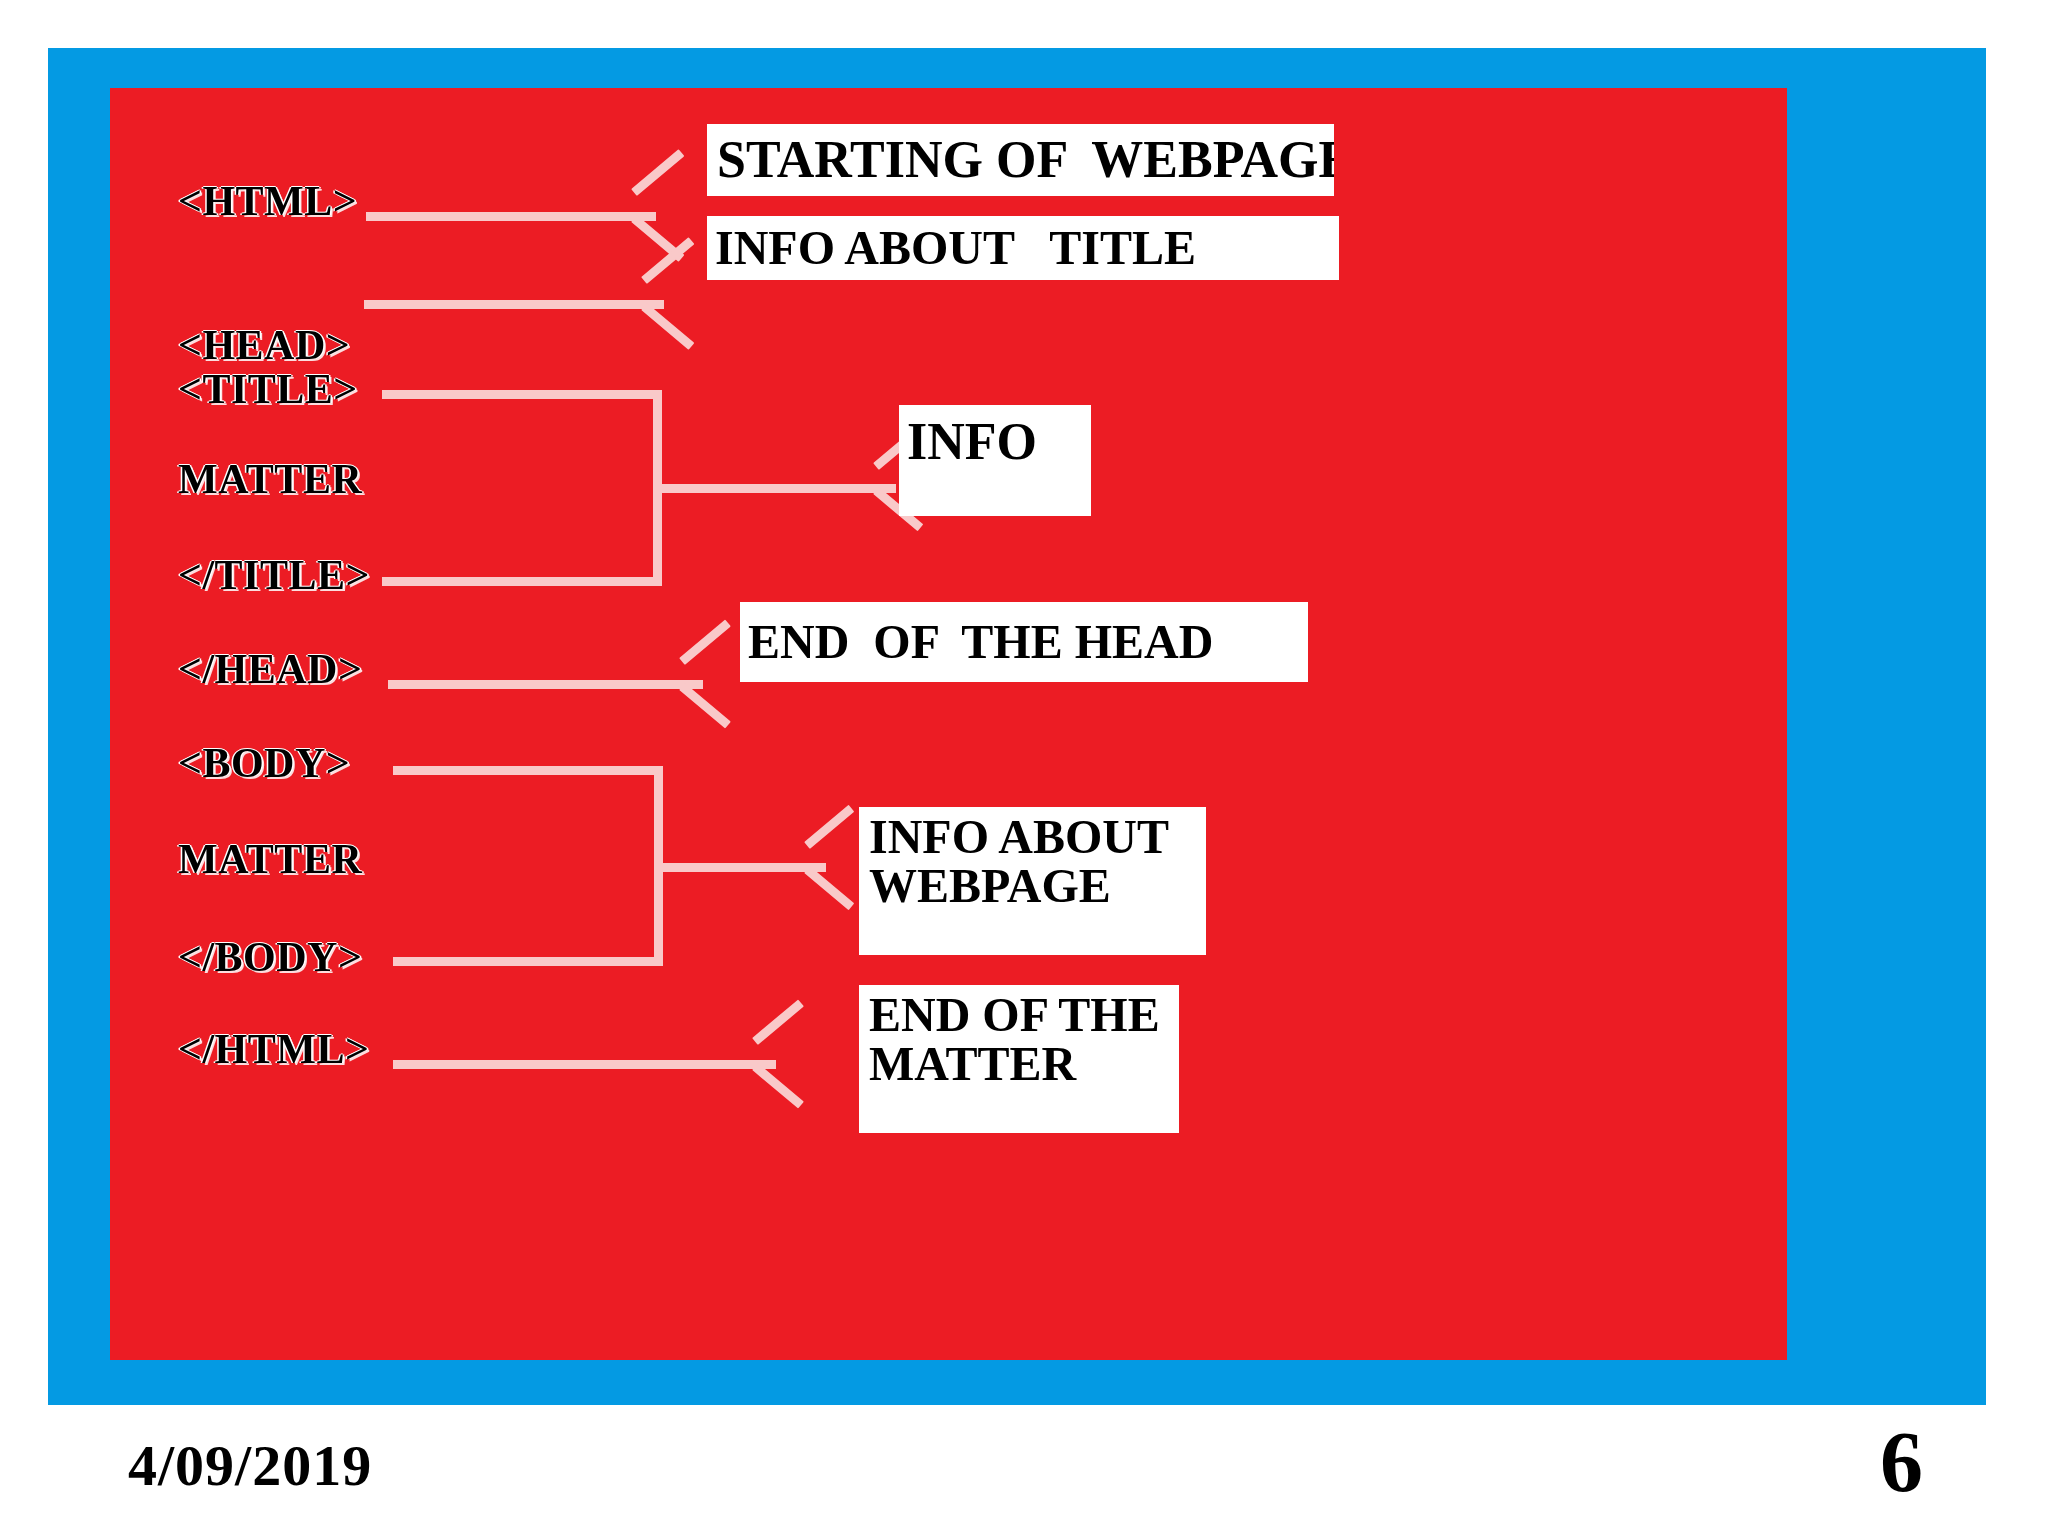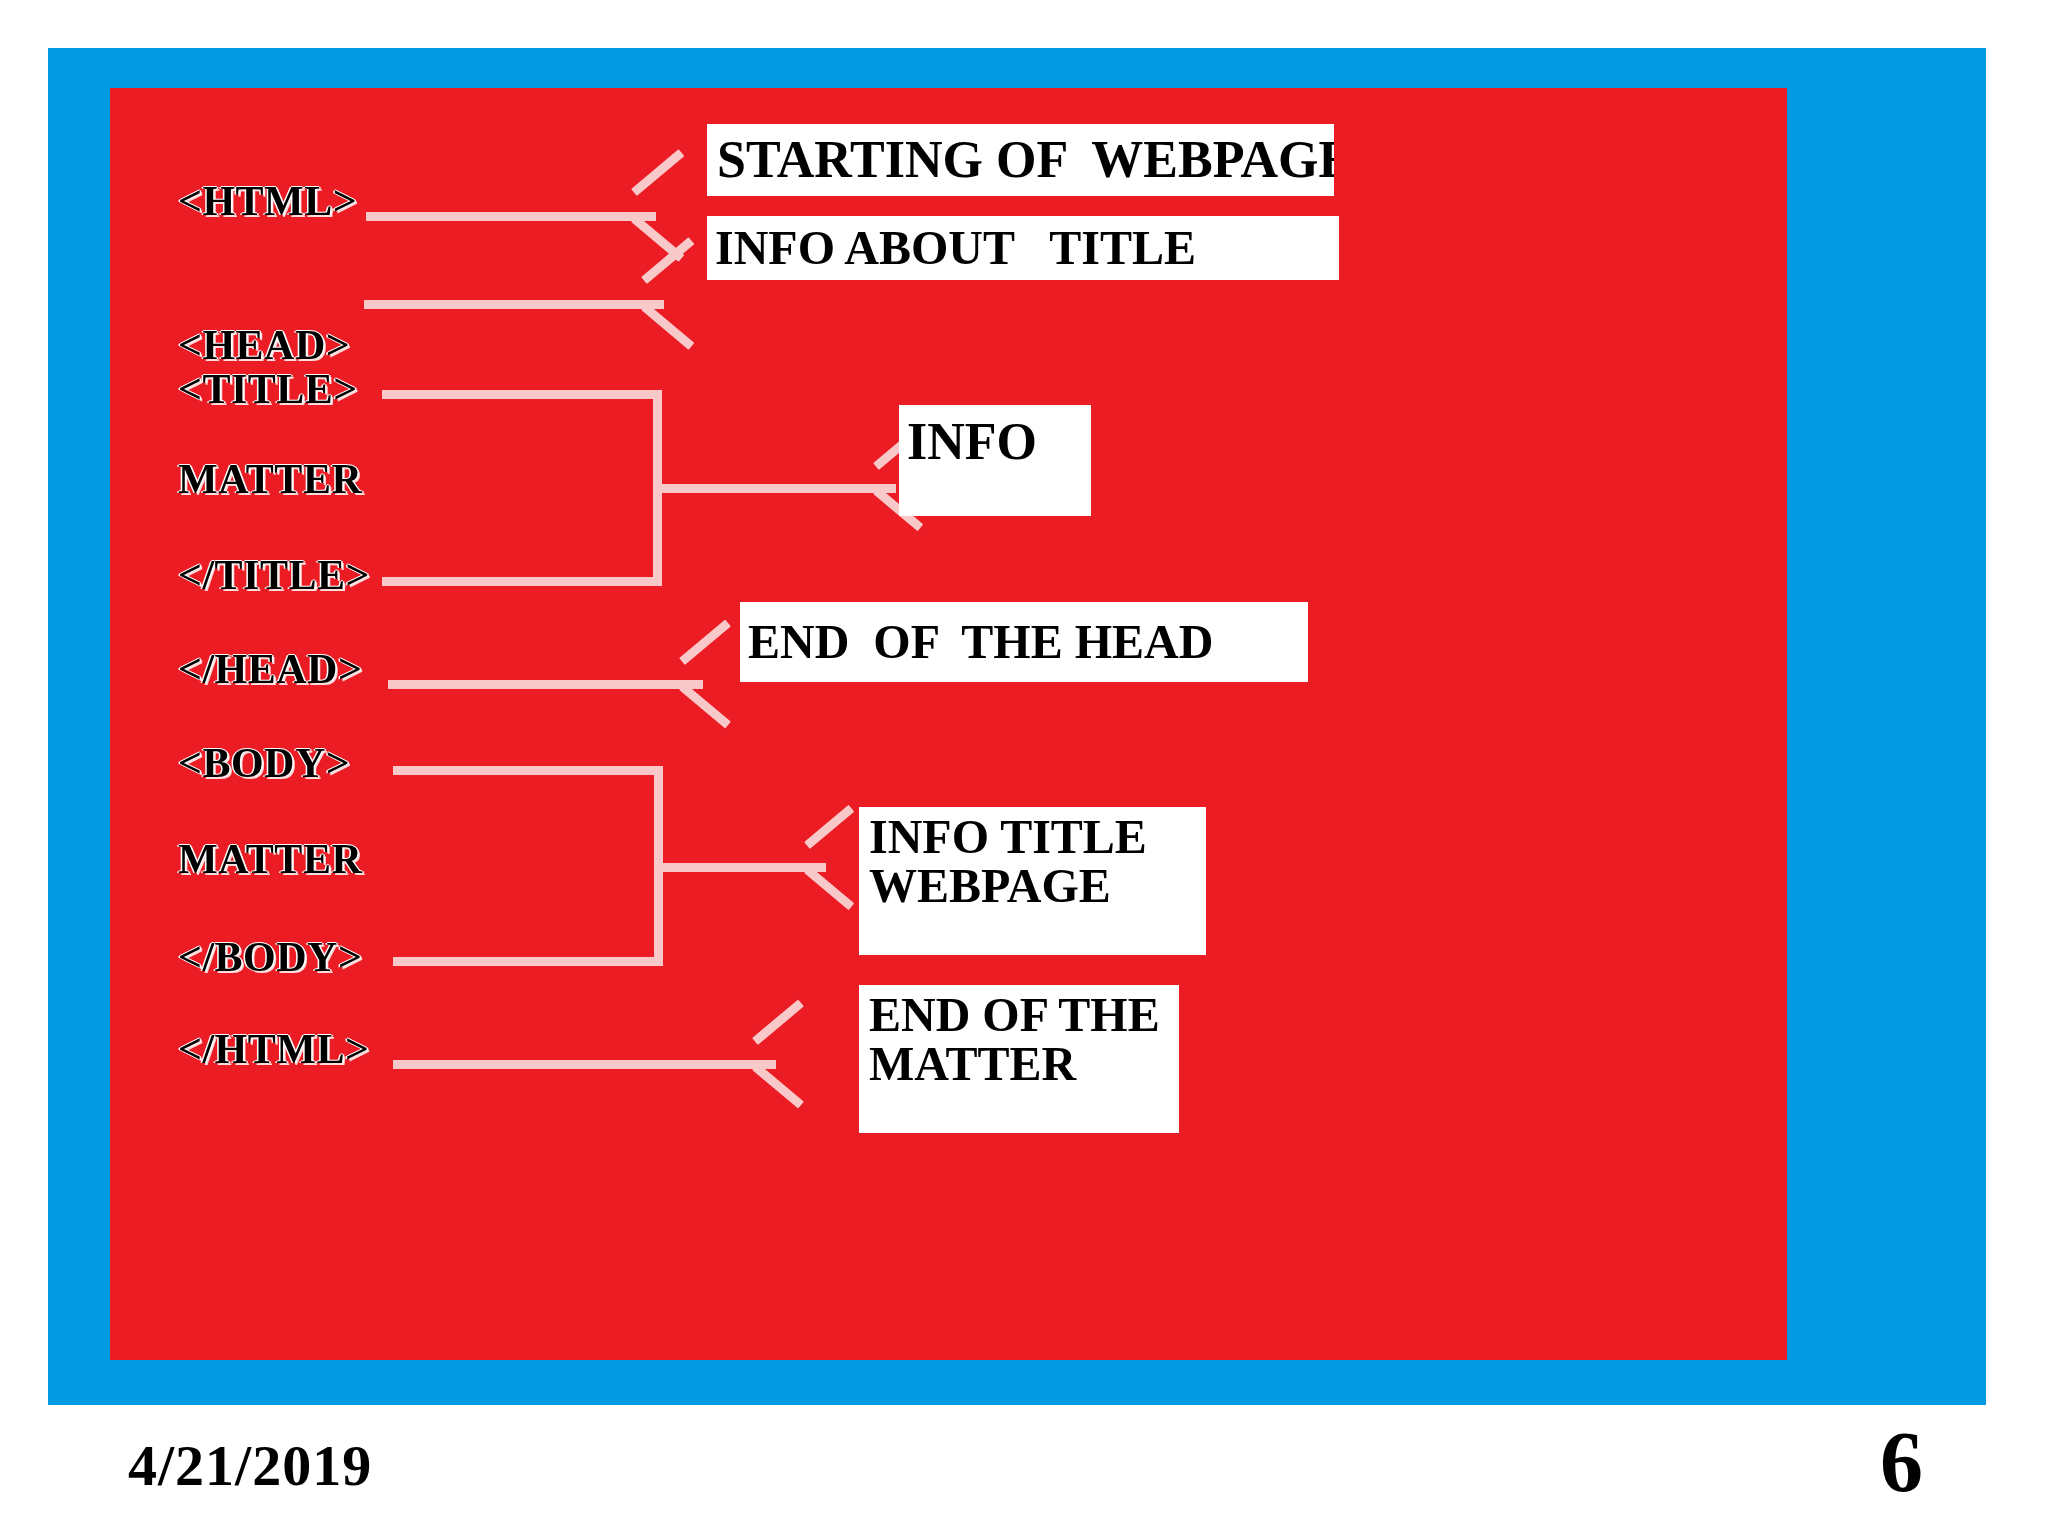--- a/index.html
+++ b/index.html
@@ -169,32 +169,32 @@
 
     <div class="conn h" style="left:283px; top:678px; width:270px;"></div>
     <div class="conn v" style="left:544px; top:678px; height:200px;"></div>
     <div class="conn h" style="left:283px; top:869px; width:270px;"></div>
     <div class="conn h" style="left:544px; top:775px; width:172px;"></div>
     <div class="arrowhead" style="left:697px; top:779px;">
       <i style="width:58px; transform-origin:0 50%; transform:rotate(-40deg); left:0; top:-26px;"></i>
       <u style="width:58px; transform-origin:0 50%; transform:rotate(40deg); left:0; top:-2px;"></u>
     </div>
     <div class="caption-box two-line" style="left:749px; top:719px; width:337px; height:142px; font-size:48px; padding-left:10px; align-items:flex-start; padding-top:6px;">
-      <span class="cap-text">INFO  TITLE
+      <span class="cap-text">INFO  ABOUT
 WEBPAGE</span>
     </div>
 
     <div class="tag-label" style="left:68px; top:940px;">&lt;/HTML&gt;</div>
     <div class="conn h" style="left:283px; top:972px; width:383px;"></div>
     <div class="arrowhead" style="left:645px; top:976px;">
       <i style="width:60px; transform-origin:0 50%; transform:rotate(-40deg); left:0; top:-27px;"></i>
       <u style="width:60px; transform-origin:0 50%; transform:rotate(40deg); left:0; top:-2px;"></u>
     </div>
     <div class="caption-box two-line" style="left:749px; top:897px; width:310px; height:142px; font-size:48px; padding-left:10px; align-items:flex-start; padding-top:6px;">
       <span class="cap-text">END  OF THE
 MATTER</span>
     </div>
 
   </div>
 </div>
 
-<div id="footer-date">4/21/2019</div>
+<div id="footer-date">4/09/2019</div>
 <div id="footer-page">6</div>
 
 </body></html>

